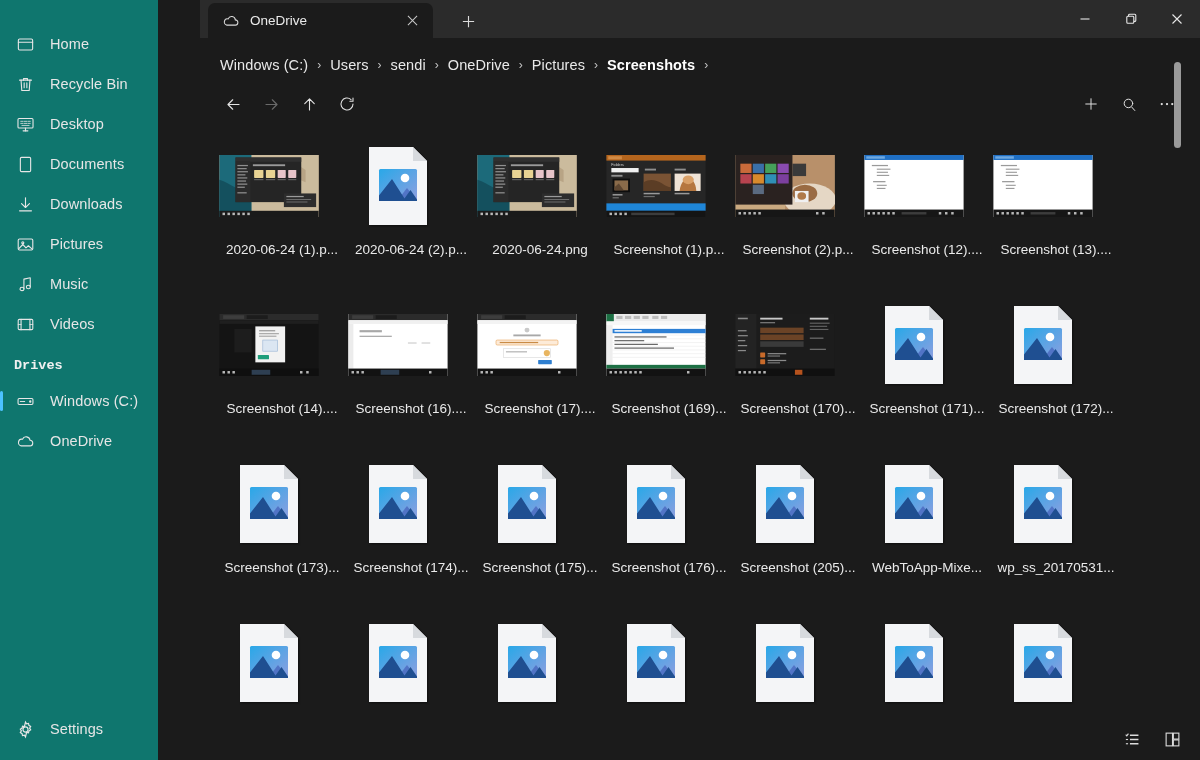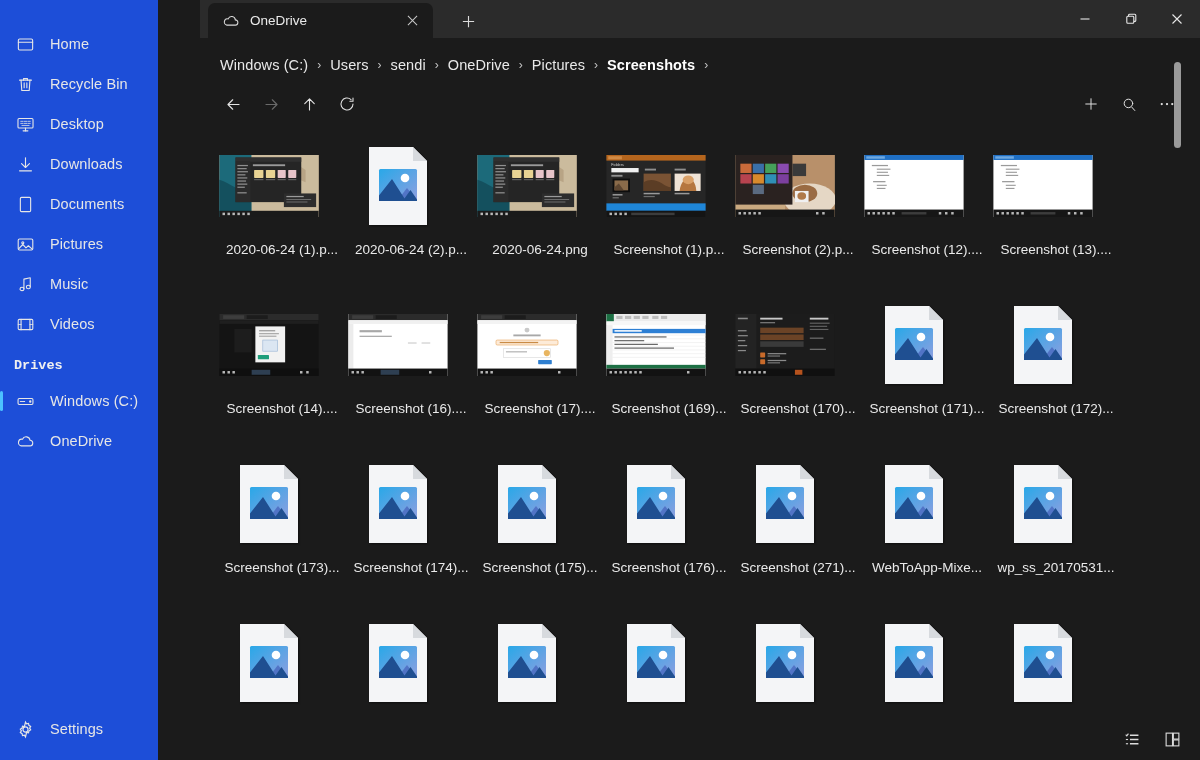--- a/index.html
+++ b/index.html
@@ -14,21 +14,21 @@
 
   
   .top-accent {
     position: absolute; left: 478px; top: 0; width: 62px; height: 3px;
     background: #2d6ca8;
   }
 
   
   .sidebar {
     position: absolute; left: 0; top: 0; width: 158px; height: 760px;
-    background: #1d4ed8;
+    background: #0f766e;
   }
   .nav-list { padding-top: 24px; }
   .nav-item {
     position: relative; height: 40px; display: flex; align-items: center;
     padding-left: 12px; cursor: default;
   }
   .nav-item .sel-bar {
     position: absolute; left: 0; top: 10px; width: 3px; height: 20px;
     background: #4cc2ff; border-radius: 2px; display: none;
   }
@@ -199,34 +199,34 @@
               <path d="M9 20h6"></path>
               <path d="M12 16.5V20"></path>
               <path d="M6 8h3M10.5 8h3M15 8h3M6 10.6h3M10.5 10.6h3M15 10.6h3M7.5 13.2h9" stroke-width="1"></path>
             </svg>
           </span>
           <span class="nav-label">Desktop</span>
         </div>
         <div class="nav-item">
           <span class="nav-ico">
             <svg width="19" height="19" viewBox="0 0 24 24" fill="none" stroke="#e6e6e6" stroke-width="1.4" stroke-linecap="round" stroke-linejoin="round">
+              <rect x="5.5" y="3" width="13" height="18" rx="1.5"></rect>
+            </svg>
+          </span>
+          <span class="nav-label">Documents</span>
+        </div>
+        <div class="nav-item">
+          <span class="nav-ico">
+            <svg width="19" height="19" viewBox="0 0 24 24" fill="none" stroke="#e6e6e6" stroke-width="1.4" stroke-linecap="round" stroke-linejoin="round">
               <path d="M12 3.5v12"></path>
               <path d="M7 11l5 4.8 5-4.8"></path>
               <path d="M4.5 20h15"></path>
             </svg>
           </span>
           <span class="nav-label">Downloads</span>
-        </div>
-        <div class="nav-item">
-          <span class="nav-ico">
-            <svg width="19" height="19" viewBox="0 0 24 24" fill="none" stroke="#e6e6e6" stroke-width="1.4" stroke-linecap="round" stroke-linejoin="round">
-              <rect x="5.5" y="3" width="13" height="18" rx="1.5"></rect>
-            </svg>
-          </span>
-          <span class="nav-label">Documents</span>
         </div>
         <div class="nav-item">
           <span class="nav-ico">
             <svg width="19" height="19" viewBox="0 0 24 24" fill="none" stroke="#e6e6e6" stroke-width="1.4" stroke-linecap="round" stroke-linejoin="round">
               <rect x="2.8" y="5" width="18.4" height="14" rx="1.6"></rect>
               <circle cx="8.6" cy="9.8" r="1.3"></circle>
               <path d="M3.6 17.2l5-5.2 4 4.2 3-2.6 4.6 4"></path>
             </svg>
           </span>
           <span class="nav-label">Pictures</span>
@@ -990,21 +990,21 @@
                 </defs>
                 <path d="M2 1h44l14 14v64H2z" fill="#f4f5f7"></path>
                 <path d="M46 1l14 14H46z" fill="#d7dade"></path>
                 <rect x="12" y="23" width="38" height="32" rx="1.5" fill="url(#sky)"></rect>
                 <circle cx="38" cy="32" r="4.3" fill="#ffffff"></circle>
                 <path d="M12 55l13-17 11 17z" fill="url(#mtn)"></path>
                 <path d="M30 55l10-13 10 13z" fill="#4f72c4" opacity=".95"></path>
                 <path d="M12 49.5l13-16.5 12.5 19.5L43.5 44 50 53.5V55H12z" fill="#1f4f91"></path>
               </svg>
             </div>
-            <div class="tile-name">Screenshot (271)...</div>
+            <div class="tile-name">Screenshot (205)...</div>
           </div>
           <div class="tile">
             <div class="thumb-box">
               <svg class="ph" viewBox="0 0 62 80">
                 <defs>
                   <linearGradient id="sky" x1="0" y1="0" x2="1" y2="1">
                     <stop offset="0" stop-color="#29a8e8"></stop>
                     <stop offset="1" stop-color="#8e9fe0"></stop>
                   </linearGradient>
                   <linearGradient id="mtn" x1="0" y1="0" x2="0" y2="1">

